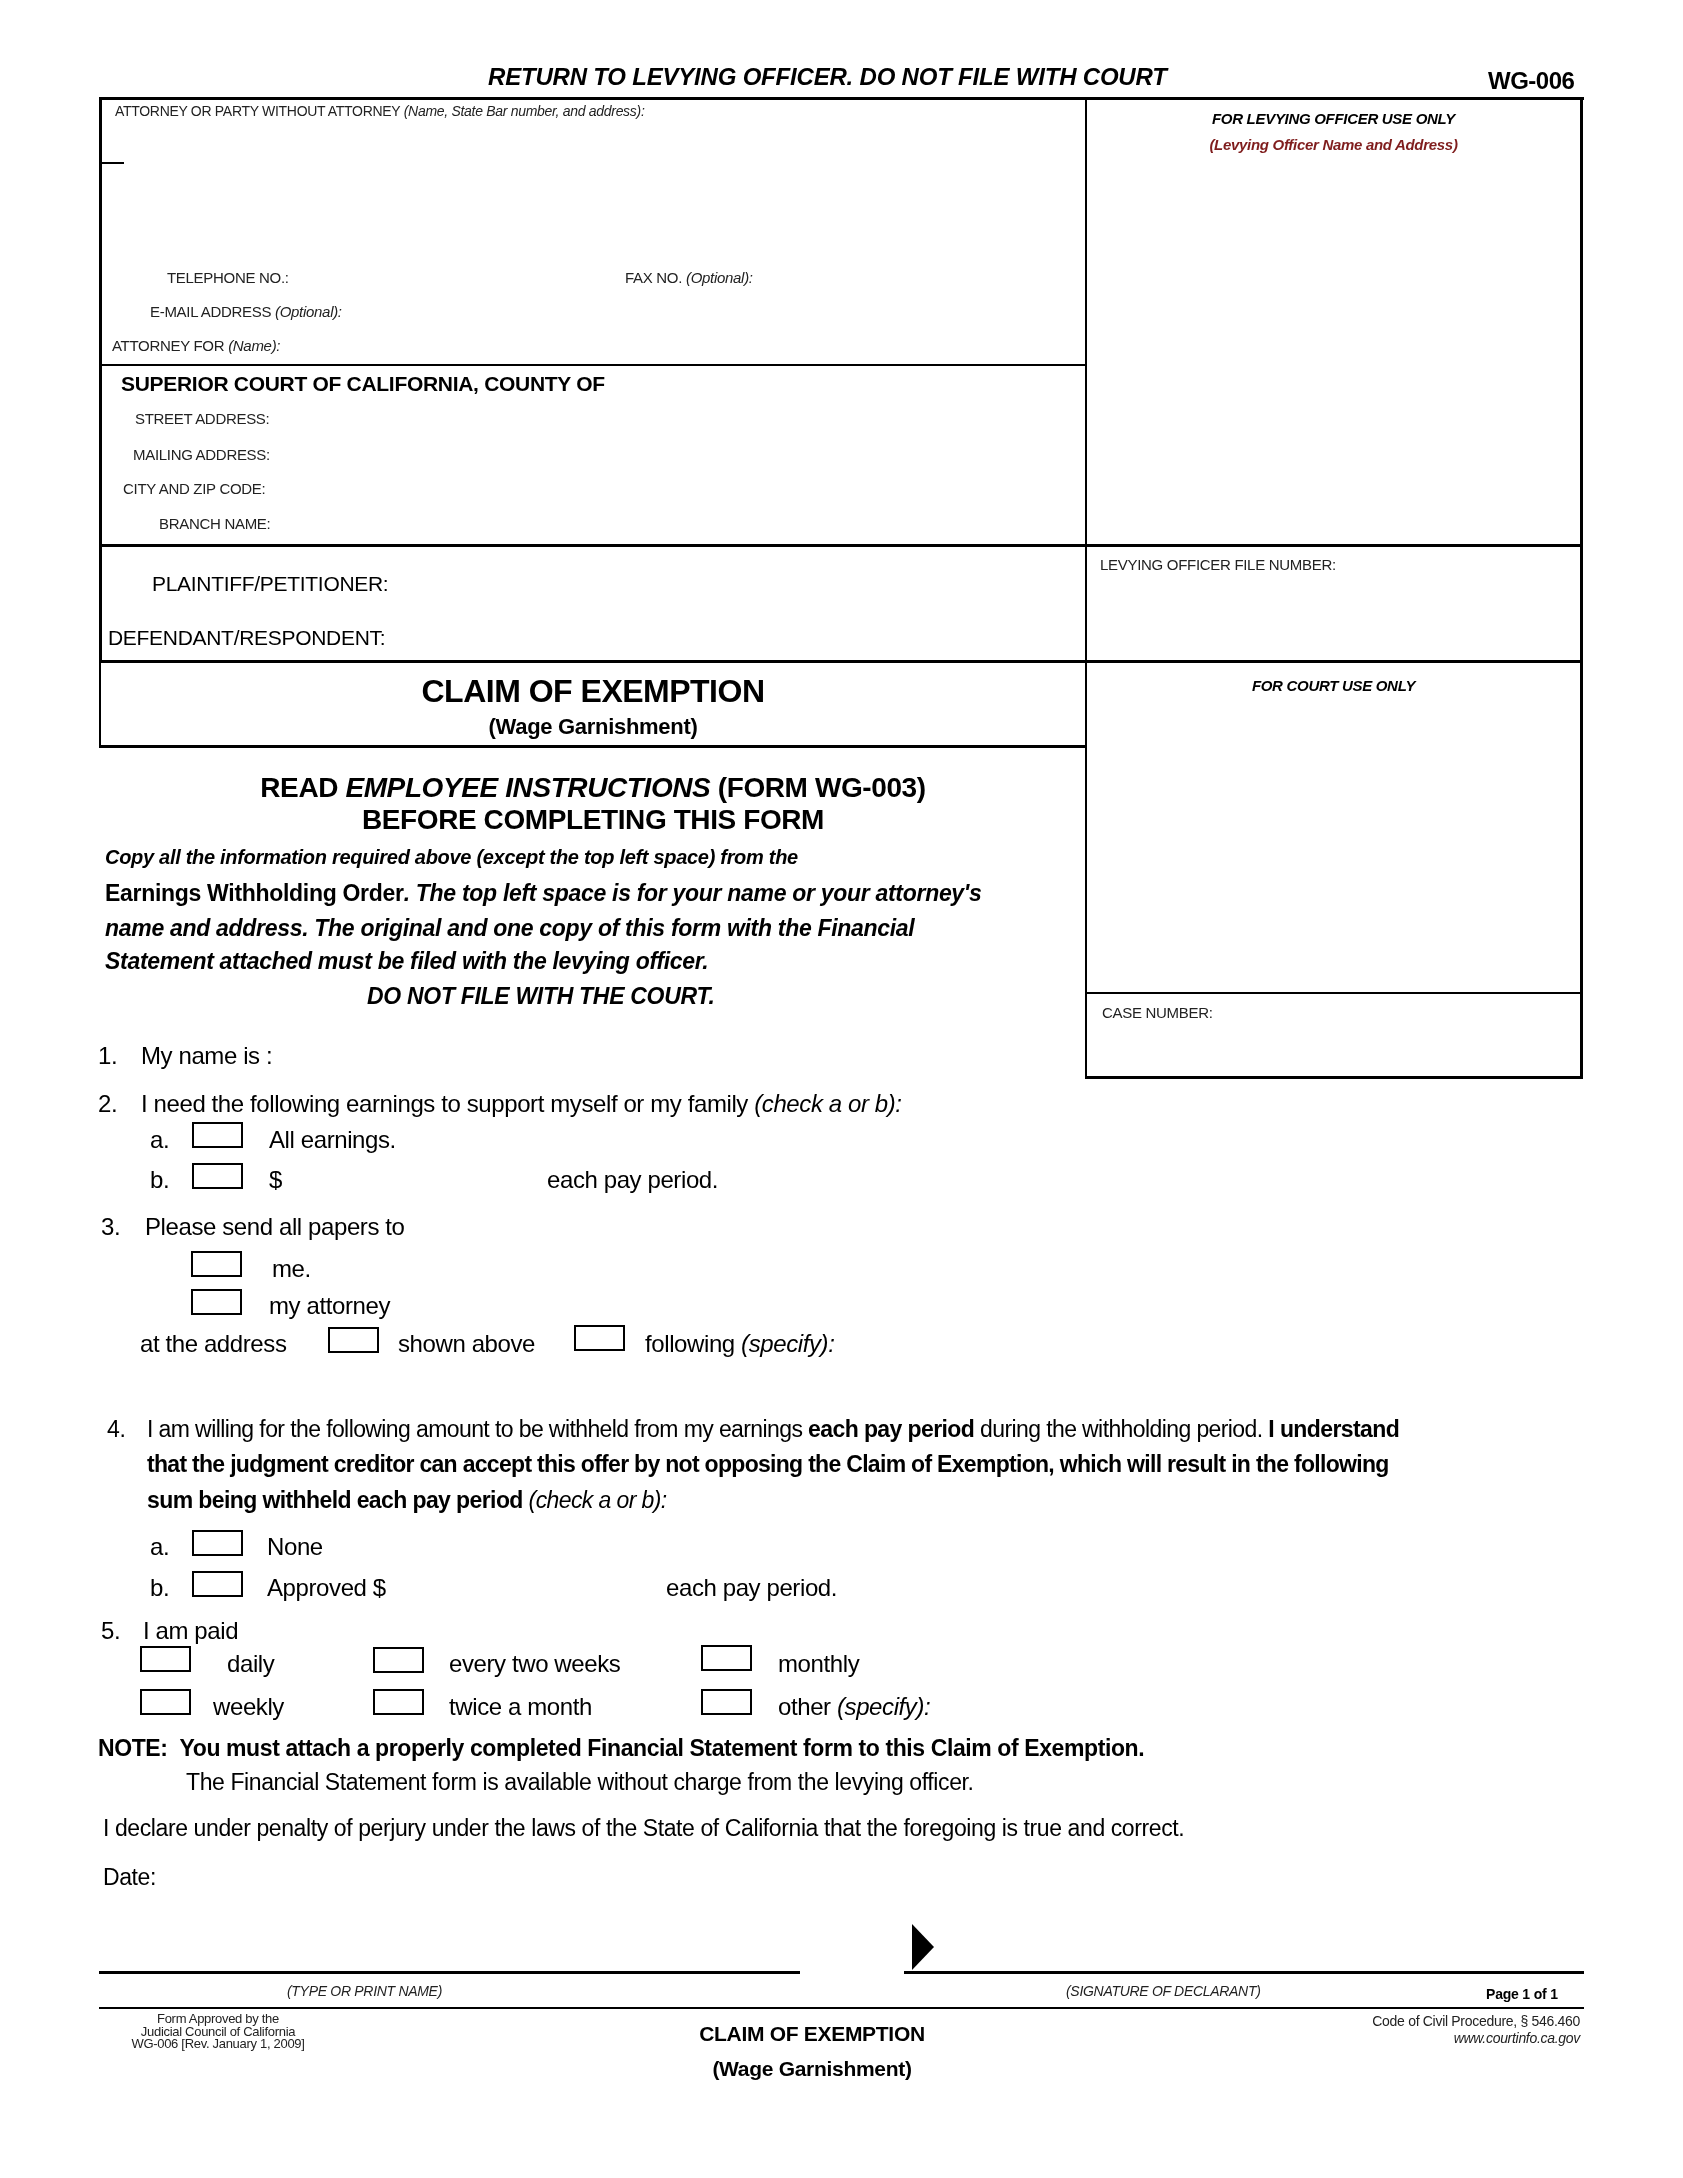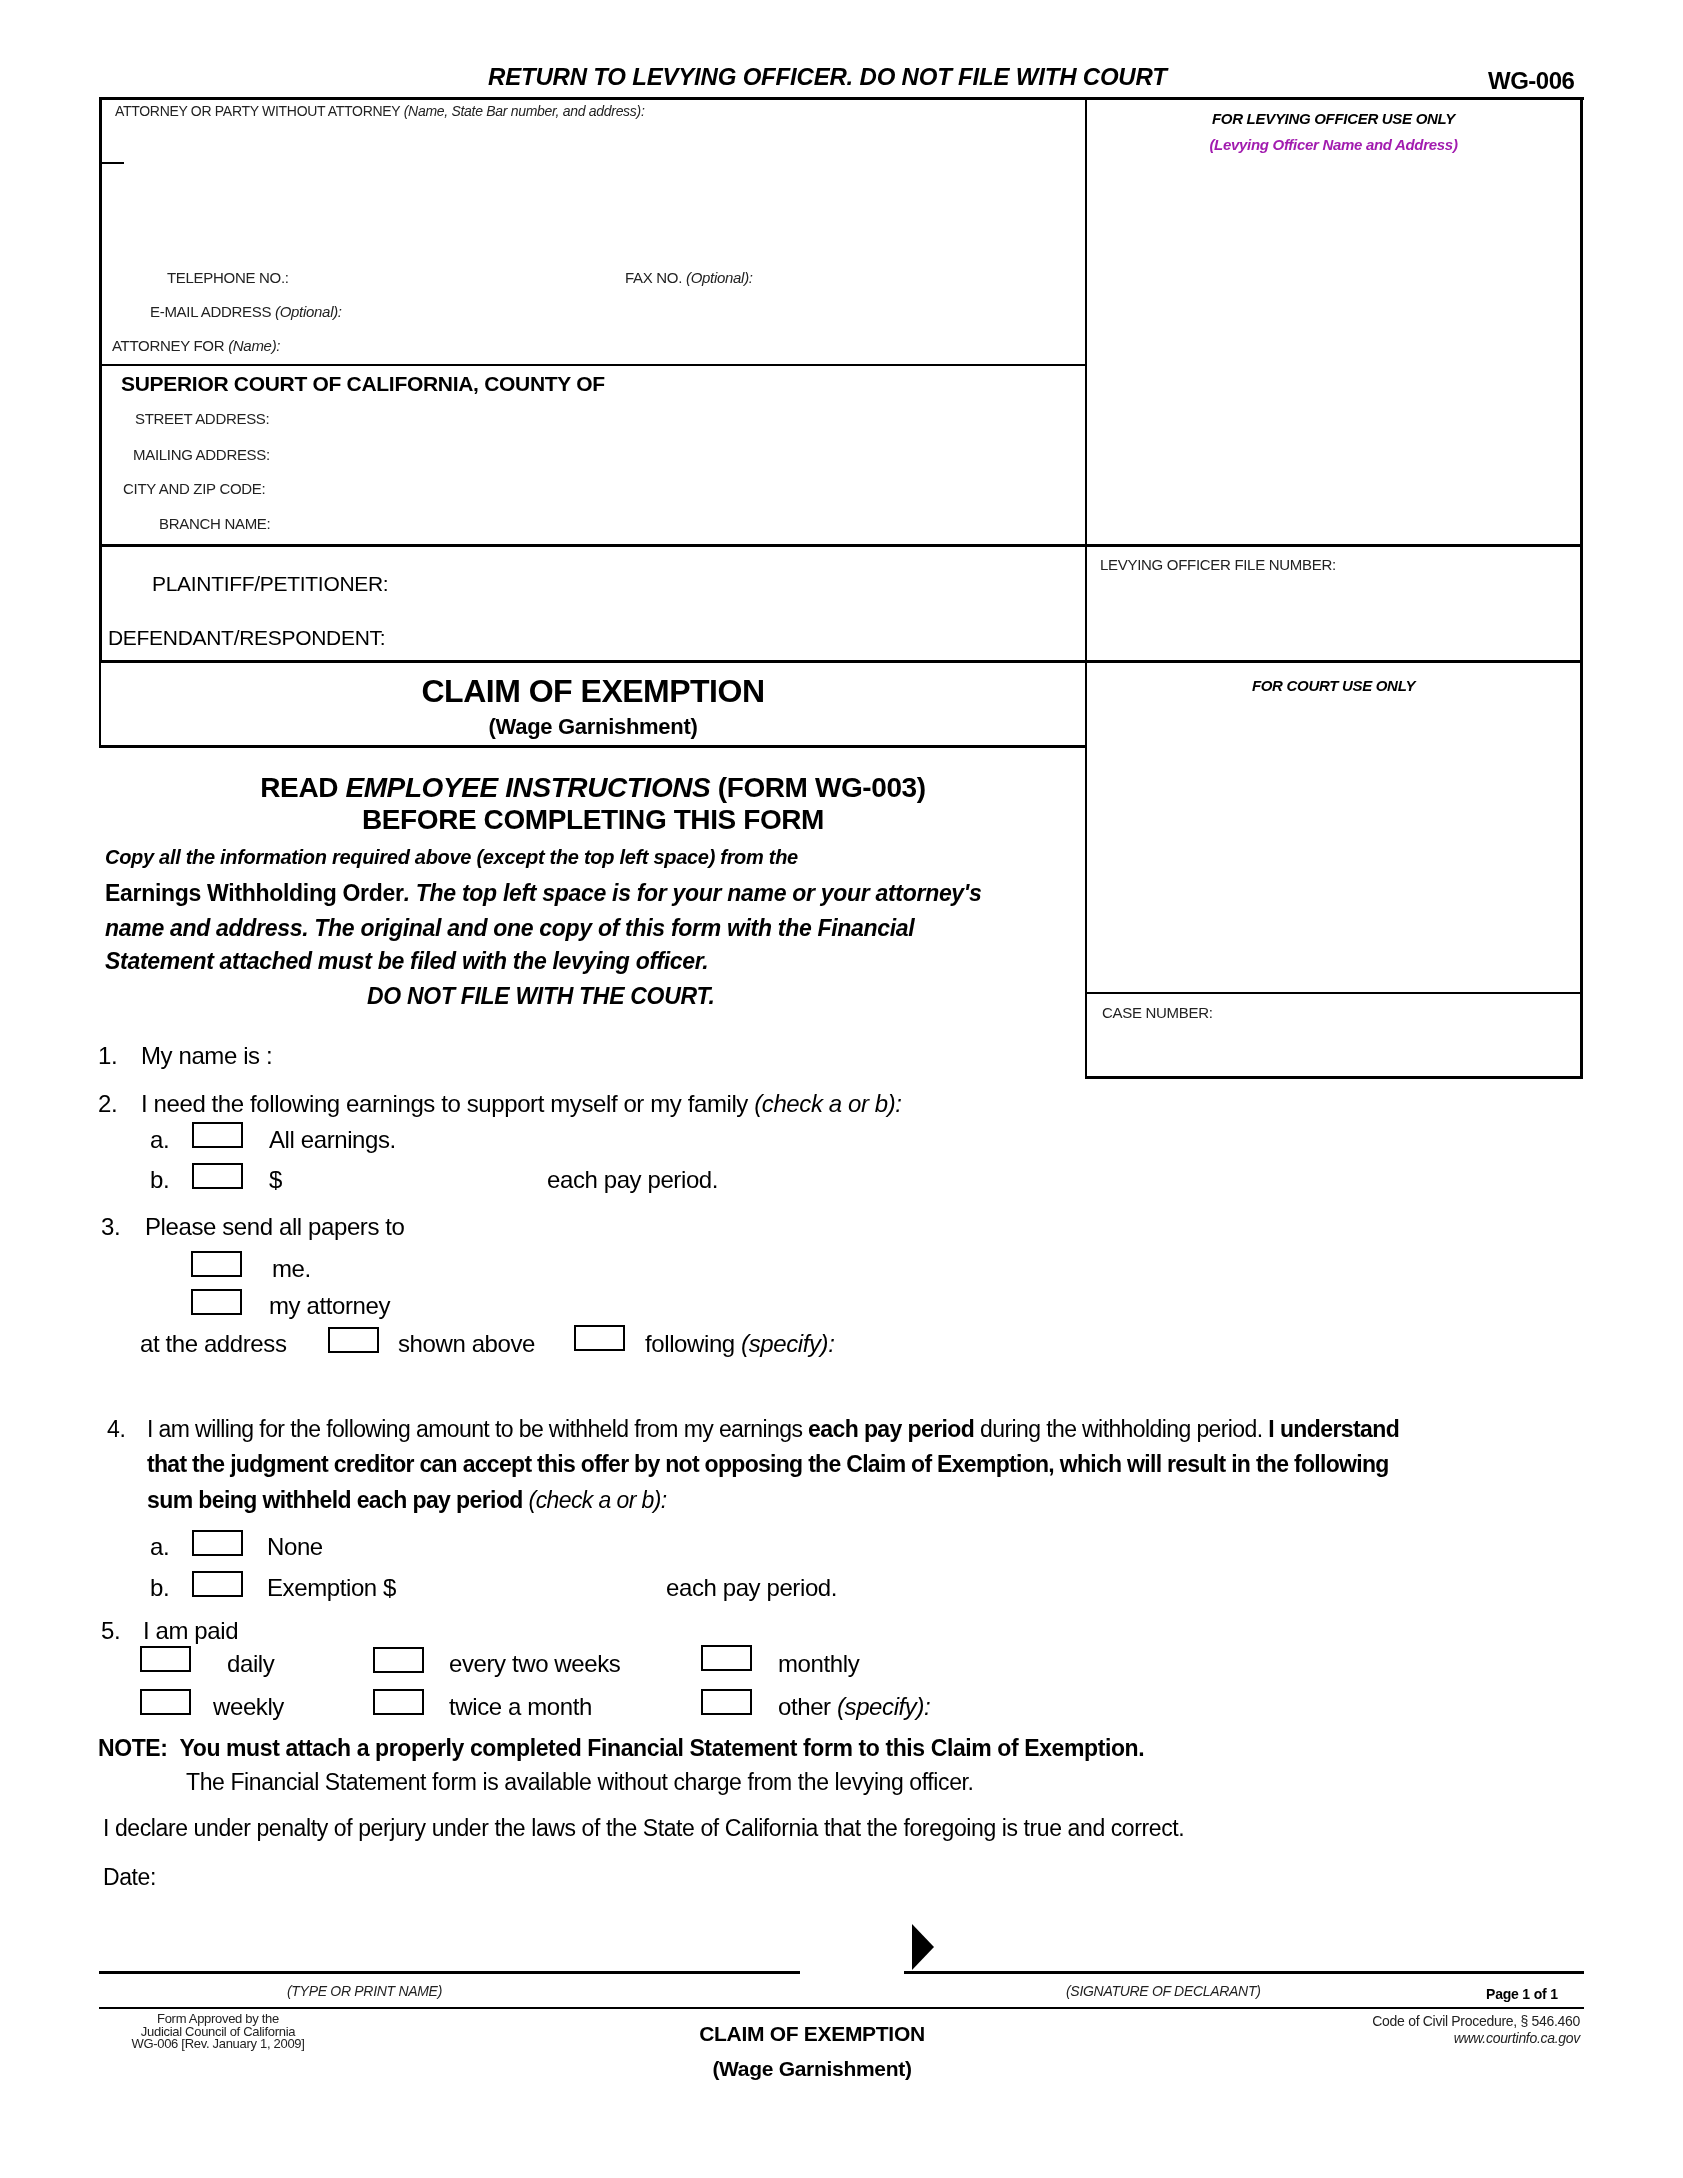--- a/index.html
+++ b/index.html
@@ -54,21 +54,21 @@
   <i>(Optional):</i>
 </div>
 <input class="field" style="left: 376px; top: 297px; width: 693px; height: 26px; font-size: 16px;" type="text" value="">
 <div class="lbl" style="left:112px; top:337px;">
   <span>ATTORNEY FOR</span>
   <i>(Name):</i>
 </div>
 <input class="field" style="left: 312px; top: 331px; width: 757px; height: 26px; font-size: 16px;" type="text" value="">
 
 <div class="lbl bold ital center" style="left:1087px; width:493px; top:110px; font-size:15px; color:#000;">FOR LEVYING OFFICER USE ONLY</div>
-<div class="lbl bold ital center" style="left:1087px; width:493px; top:136px; font-size:15px; color:#a21caf;">(Levying Officer Name and Address)</div>
+<div class="lbl bold ital center" style="left:1087px; width:493px; top:136px; font-size:15px; color:#7f1d1d;">(Levying Officer Name and Address)</div>
 <textarea class="field" style="left: 1099px; top: 163px; width: 470px; height: 371px; resize: none; font-size: 16px;"></textarea>
 
 <div class="abs bold" style="left:121px; top:372px; font-size:21px; letter-spacing:-0.3px;">SUPERIOR COURT OF CALIFORNIA, COUNTY OF</div>
 <div class="lbl" style="left:135px; top:410px;">STREET ADDRESS:</div>
 <div class="lbl" style="left:133px; top:446px;">MAILING ADDRESS:</div>
 <div class="lbl" style="left:123px; top:480px;">CITY AND ZIP CODE:</div>
 <div class="lbl" style="left:159px; top:515px;">BRANCH NAME:</div>
 <input class="field" style="left: 297px; top: 404px; width: 772px; height: 26px; font-size: 16px;" type="text">
 <input class="field" style="left: 297px; top: 440px; width: 772px; height: 26px; font-size: 16px;" type="text">
 <input class="field" style="left: 297px; top: 474px; width: 772px; height: 26px; font-size: 16px;" type="text">
@@ -140,21 +140,21 @@
 </div>
 <div class="txt bold" style="left:147px; top:1451px; font-size:23px; letter-spacing:-0.7px;">that the judgment creditor can accept this offer by not opposing the Claim of Exemption, which will result in the following</div>
 <div class="txt" style="left:147px; top:1487px; font-size:23px; letter-spacing:-0.6px;">
   <b>sum being withheld each pay period </b><i>(check a or b):</i>
 </div>
 <div class="txt" style="left:150px; top:1533px;">a.</div>
 <div class="cb" style="left:192px; top:1530px;"></div>
 <div class="txt" style="left:267px; top:1533px;">None</div>
 <div class="txt" style="left:150px; top:1574px;">b.</div>
 <div class="cb" style="left:192px; top:1571px;"></div>
-<div class="txt" style="left:267px; top:1574px;">Exemption $</div>
+<div class="txt" style="left:267px; top:1574px;">Approved $</div>
 <input class="field" style="left: 391px; top: 1570px; width: 267px; height: 30px;" type="text">
 <div class="txt" style="left:666px; top:1574px;">each pay period.</div>
 
 <div class="txt" style="left:101px; top:1617px;">5.</div>
 <div class="txt" style="left:143px; top:1617px;">I am paid</div>
 <div class="cb" style="left:140px; top:1646px;"></div>
 <div class="txt" style="left:212px; top:1650px;margin-left:15px;">daily</div>
 <div class="cb" style="left:373px; top:1647px;"></div>
 <div class="txt" style="left:449px; top:1650px;">every two weeks</div>
 <div class="cb" style="left:701px; top:1645px;"></div>

